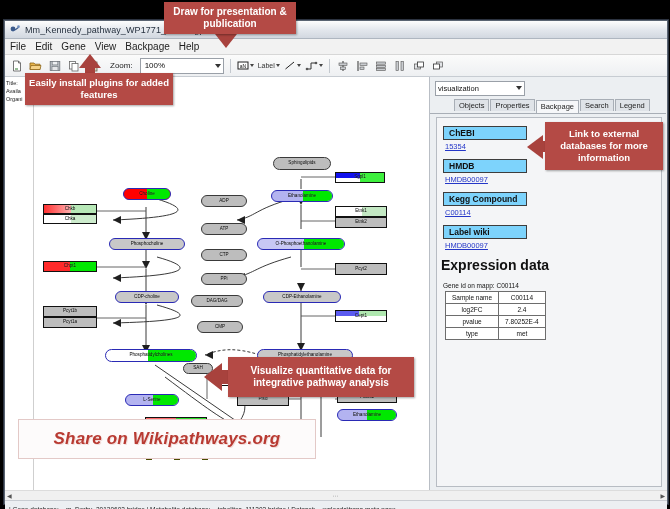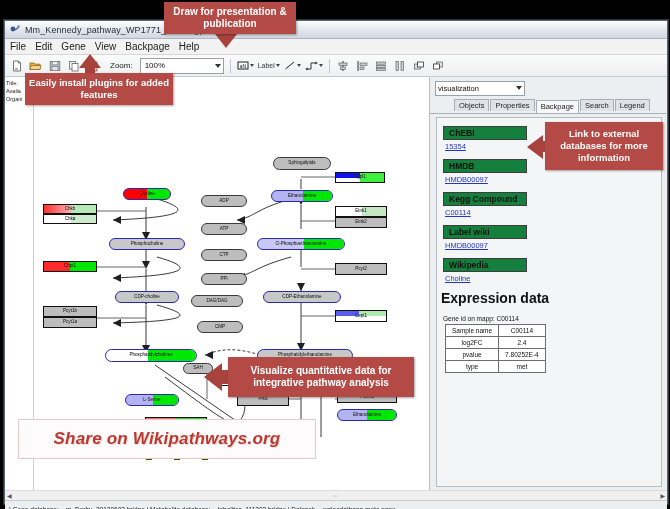--- a/index.html
+++ b/index.html
@@ -41,21 +41,21 @@
   .sidepanel{width:236px;height:413px;background:#eceff2;position:relative;}
   .topsel{height:22px;display:flex;align-items:center;padding-left:5px;background:#eceff2;}
   .selbox{width:84px;height:13px;background:#fff;border:1px solid #9aa0a8;display:flex;align-items:center;
           justify-content:space-between;font-size:7.5px;color:#111;padding:0 2px;}
   .tabsrow{display:flex;align-items:flex-start;height:14px;padding-left:24px;gap:1px;border-bottom:1px solid #a8aeb6;}
   .tab{font-size:7.5px;padding:1px 4px 1px 4px;border:1px solid #a8aeb6;border-bottom:none;background:#dfe3e8;color:#1e1e1e;}
   .tab.active{background:#f6f7f9;position:relative;top:1px;padding-bottom:2px;}
   .panelbody{position:absolute;left:6px;top:40px;width:224px;height:368px;background:#f4f5f7;
              border:1px solid #b7bcc3;overflow:hidden;}
   .dbblock{margin:4px 0 0 6px;}
-  .dbhead{display:inline-block;min-width:72px;background:#15803d;border:1px solid #3d3d3d;
+  .dbhead{display:inline-block;min-width:72px;background:#7dd3fc;border:1px solid #3d3d3d;
           font-size:8.5px;font-weight:bold;color:#111;padding:1px 5px;}
   .dblink{font-size:7.5px;color:#2436c8;text-decoration:underline;margin:2px 0 0 2px;display:block;}
   .dbplain{font-size:7.5px;color:#111;margin:2px 0 0 2px;display:block;}
   .exprhead{font-size:14px;font-weight:bold;color:#111;margin:7px 0 0 4px;}
   .geneid{font-size:6.5px;color:#111;margin:9px 0 2px 6px;}
   table.exprtab{border-collapse:collapse;margin-left:8px;}
   table.exprtab td{border:1px solid #6d6d6d;font-size:6.5px;text-align:center;padding:2px 6px;color:#111;background:#fff;}
 
   
   .statusbar{height:16px;border-top:1px solid #c8ccd2;background:#eceff2;display:flex;align-items:center;padding-left:4px;}
@@ -493,24 +493,20 @@
             <span class="dbhead">Kegg Compound</span>
             <a class="dblink" href="#">C00114</a>
           </div>
 
 
           <div class="dbblock">
             <span class="dbhead">Label wiki</span>
             <a class="dblink" href="#">HMDB00097</a>
           </div>
 
-          <div class="dbblock">
-            <span class="dbhead">Wikipedia</span>
-            <a class="dblink" href="#">Choline</a>
-          </div>
 
           <div class="exprhead">Expression data</div>
           <div class="geneid">Gene id on mapp: C00114</div>
 
           <table class="exprtab">
             <tbody>
                 <tr>
               <td>Sample name</td>
               <td>C00114</td>
             </tr>

